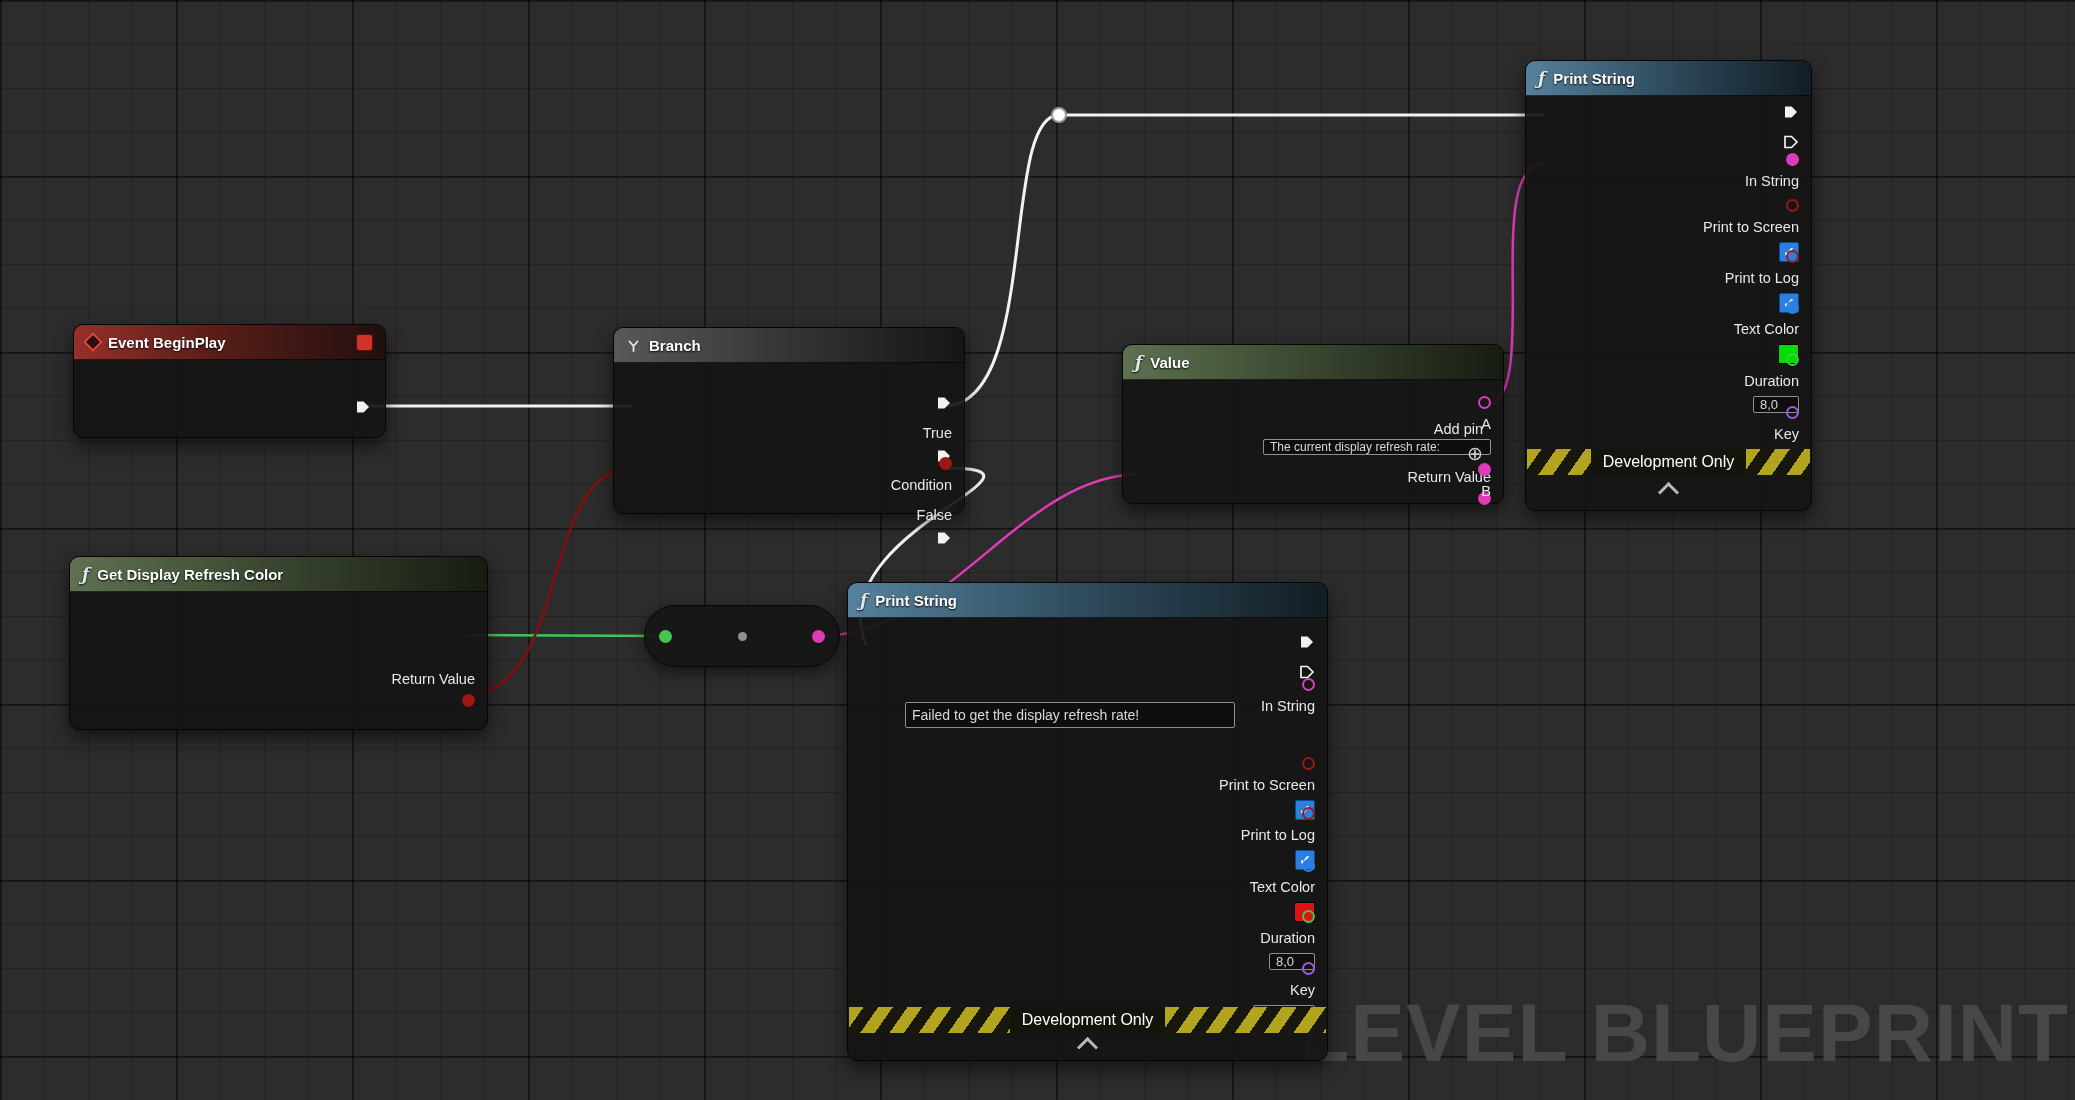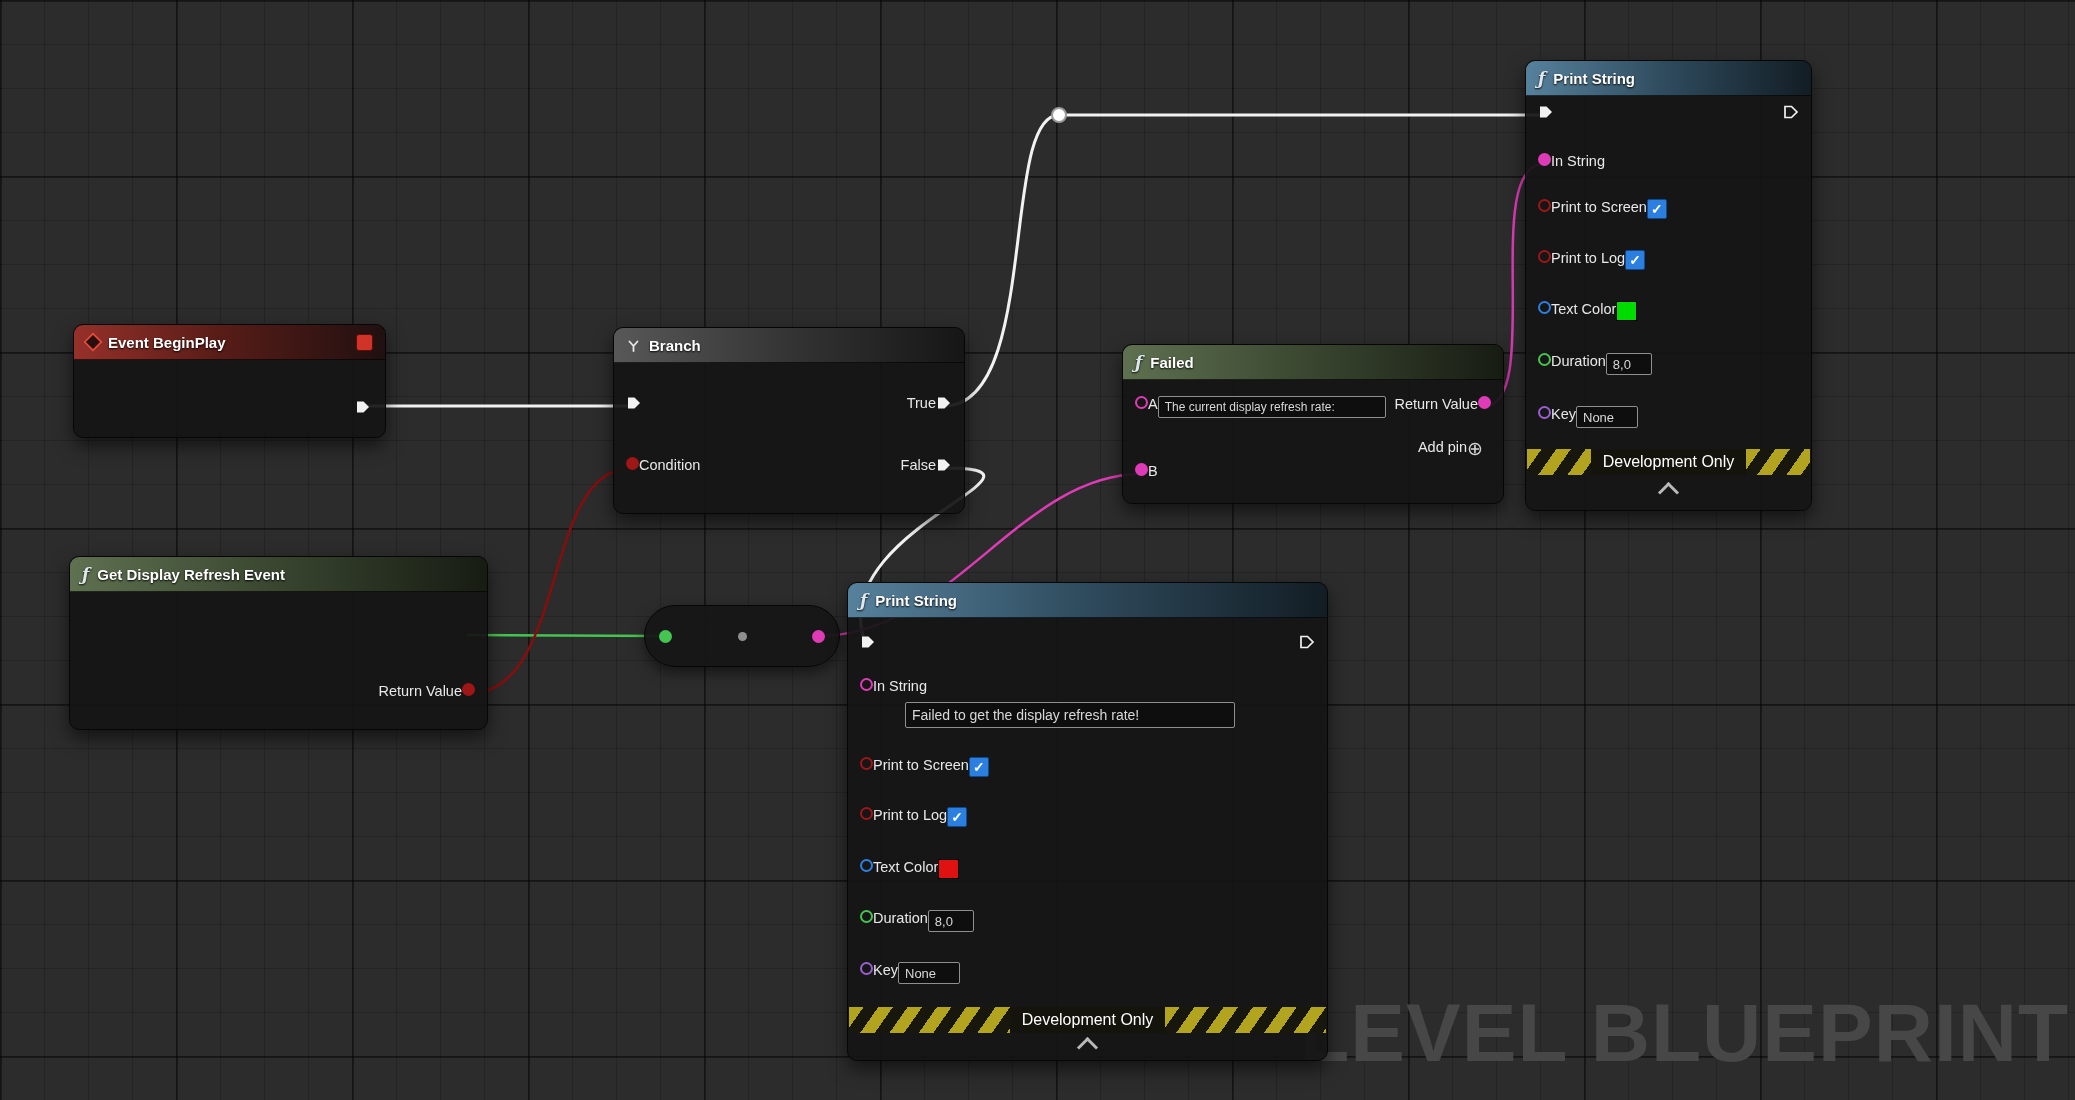--- a/index.html
+++ b/index.html
@@ -33,21 +33,21 @@
     border-bottom:1px solid rgba(0,0,0,.65);
     font-size:15px;font-weight:bold;color:#fff;text-shadow:0 1px 2px #000;
   }
   .hdr-red  {background:linear-gradient(90deg,#96302a 0%,#5a1d18 45%,#201010 100%);}
   .hdr-green{background:linear-gradient(90deg,#5e7150 0%,#39452f 50%,#171c13 100%);}
   .hdr-blue {background:linear-gradient(90deg,#56819c 0%,#2e4a5c 50%,#121d24 100%);}
   .hdr-gray {background:linear-gradient(90deg,#585858 0%,#343434 50%,#161616 100%);}
   .ficon{font-family:"DejaVu Serif",serif;font-style:italic;font-size:17px;color:#dfe7ec;}
   .diamond{width:10px;height:10px;background:#2a0f0f;border:2px solid #e04838;transform:rotate(45deg);flex:none;}
   .evt-badge{margin-left:auto;width:15px;height:15px;background:#d03428;border:1px solid #5c0f08;border-radius:3px;flex:none;}
-  .row{position:absolute;display:flex;align-items:flex-start;height:24px;font-size:14.5px;}
+  .row{position:absolute;display:flex;align-items:flex-end;gap:7px;height:24px;font-size:14.5px;flex-direction:column;}
   .grow{flex:1;}
   .lbl{white-space:nowrap;color:#e8e8e8;}
   .pin{width:13px;height:13px;border-radius:50%;flex:none;box-sizing:border-box;}
   .pin.hollow{background:transparent !important;border:2px solid;}
   .exec{flex:none;display:block;}
   .field{
     background:#0e0e0e;border:1px solid #8f8f8f;border-radius:2px;
     color:#d8d8d8;font-family:"Liberation Sans",sans-serif;font-size:13px;
     height:22px;padding:0 6px;box-sizing:border-box;
   }
@@ -125,38 +125,38 @@
       <span class="evt-badge"></span>
     </div>
     <svg class="exec" width="16" height="16" viewBox="0 0 16 16" style="position:absolute;right:14px;top:74px;">
       <polygon points="2,2.5 8.5,2.5 14,8 8.5,13.5 2,13.5" fill="#f2f2f2"></polygon>
     </svg>
   </div>
 
   <div class="node" style="left:69px;top:556px;width:417px;height:172px;">
     <div class="hdr hdr-green">
       <span class="ficon">ƒ</span>
-      <span>Get Display Refresh Event</span>
+      <span>Get Display Refresh Color</span>
     </div>
     <div class="row" style="left:12px;right:12px;top:126px;justify-content:flex-end;">
       <span class="lbl">Return Value</span>
       <span class="pin" style="background-color: rgb(158, 22, 22);"></span>
     </div>
   </div>
 
   <div class="pill" style="left:644px;top:605px;width:196px;height:62px;box-sizing:border-box;">
     <span class="pin" style="background-color: rgb(70, 196, 81);"></span>
     <span class="dot"></span>
     <span class="pin" style="background-color: rgb(223, 59, 183);"></span>
   </div>
 
   <div class="node" style="left:1122px;top:344px;width:380px;height:158px;">
     <div class="hdr hdr-green">
       <span class="ficon">ƒ</span>
-      <span>Failed</span>
+      <span>Value</span>
     </div>
     <div class="row" style="left:12px;right:12px;top:51px;">
       <span class="pin hollow" style="border-color: rgb(223, 59, 183);"></span>
       <span class="lbl">A</span>
       <input class="field" style="width: 228px; font-size: 12px;" value="The current display refresh rate:">
       <span class="grow"></span>
       <span class="lbl">Return Value</span>
       <span class="pin" style="background-color: rgb(223, 59, 183);"></span>
     </div>
     <div class="row" style="left:12px;right:20px;top:94px;justify-content:flex-end;">

